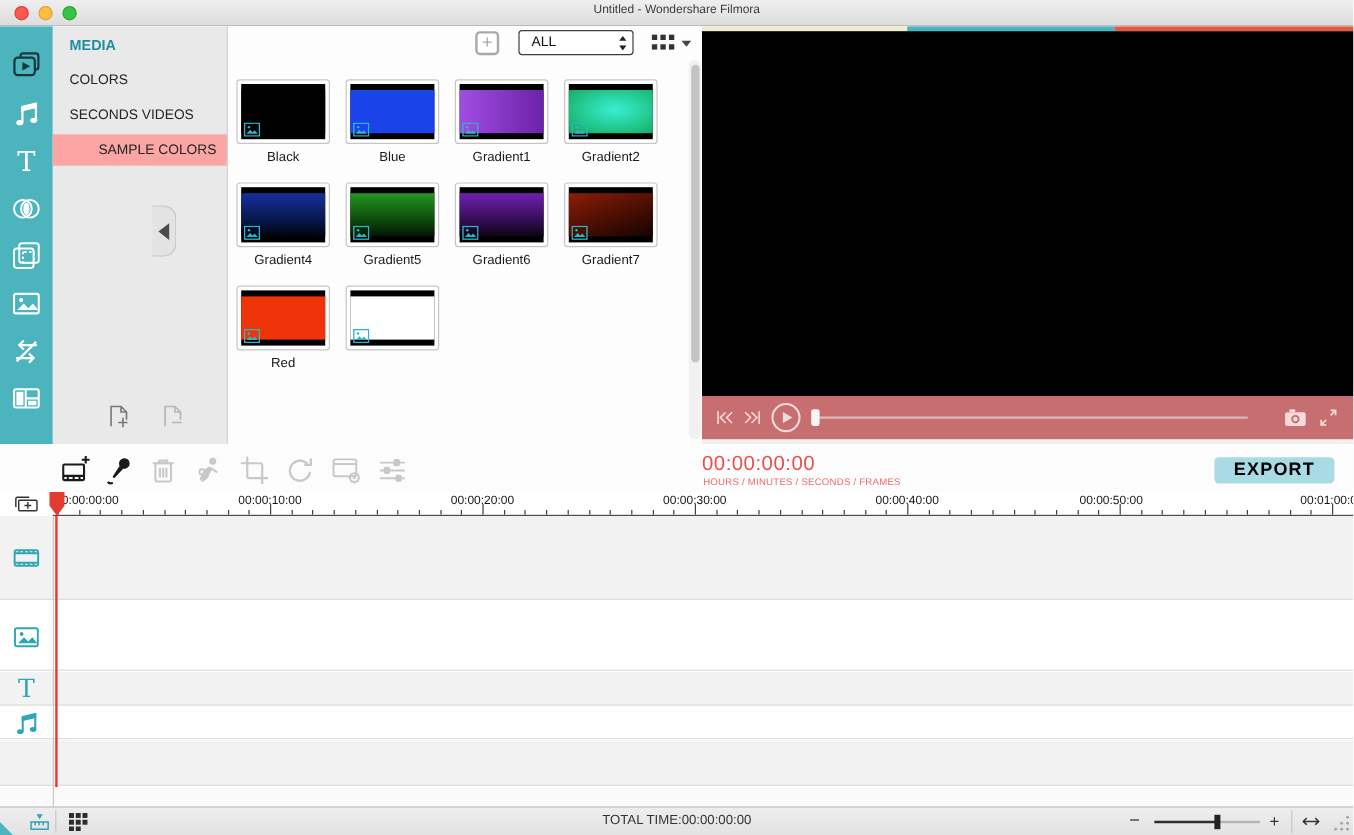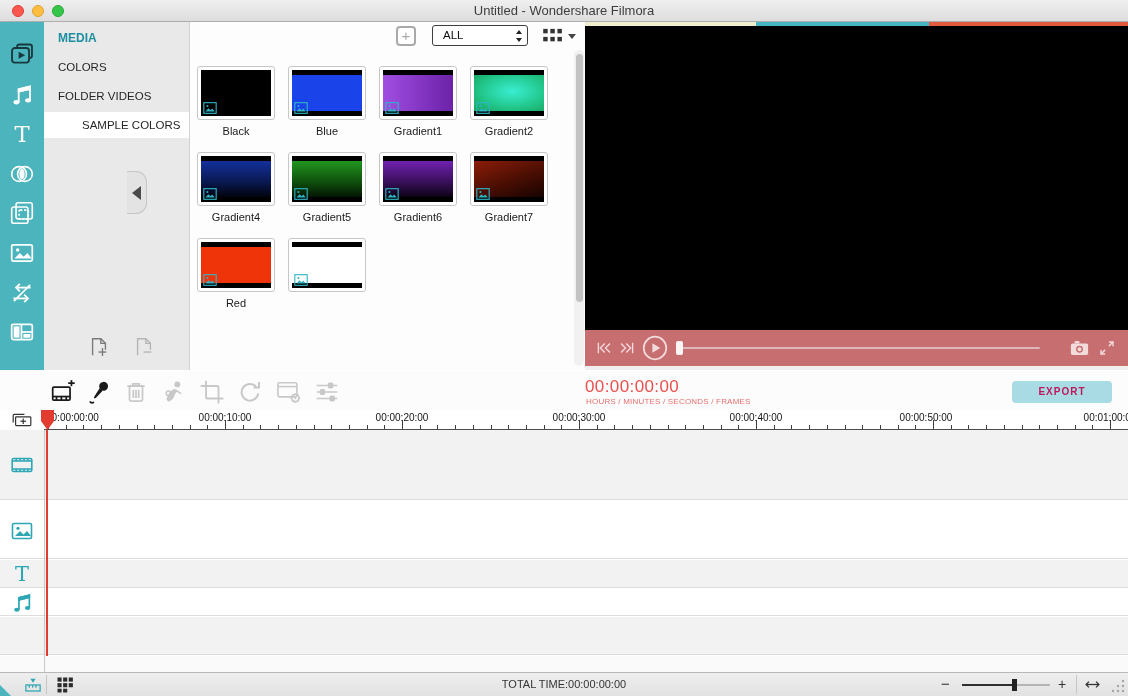--- a/index.html
+++ b/index.html
@@ -7,36 +7,36 @@
        font-family:"Liberation Sans",sans-serif;background:#fff;
        -webkit-font-smoothing:antialiased;}
   #app *{box-sizing:border-box;}
   .icon svg{display:block;width:100%;height:100%;}
 
   
   .titlebar{position:absolute;left:0;top:0;width:1128px;height:22px;
     background:linear-gradient(#efefef,#dddddd);border-bottom:1px solid #adadad;}
   .tl-dot{position:absolute;top:5px;width:12px;height:12px;border-radius:50%;}
   .win-title{position:absolute;left:0;right:0;top:3px;text-align:center;
-    font-size:13px;color:#3d3d3d;}
+    font-size:10px;color:#3d3d3d;}
 
   
   .upper{position:absolute;left:0;top:22px;width:1128px;height:348px;
     border-bottom:1px solid #c2c2c2;background:#fff;}
 
   .activity-bar{position:absolute;left:0;top:0;width:44px;height:348px;background:#4bb4bd;}
   .sb-item{position:absolute;left:9px;width:26px;height:26px;color:#fff;cursor:pointer;}
   .sb-item.active{color:#17393d;}
 
   .media-panel{position:absolute;left:44px;top:0;width:146px;height:348px;
     background:#e9e9e9;border-right:1px solid #d2d2d2;}
   .mp-header{padding:9px 0 6px 14px;font-size:12px;font-weight:bold;color:#1e8fa0;}
   .mp-item{height:26px;line-height:26px;padding-left:14px;font-size:11.5px;
     color:#262626;margin-top:3px;cursor:pointer;}
-  .mp-item.selected{background:#ffffff;padding-left:38px;}
+  .mp-item.selected{background:#fca5a5;padding-left:38px;}
   .mp-actions{position:absolute;left:0;bottom:6px;width:100%;height:30px;}
   .mp-act{position:absolute;top:0;width:22px;height:26px;}
   .collapse-tab{position:absolute;left:127px;top:149px;width:20px;height:43px;
     background:#e3e3e3;border:1px solid #c6c6c6;border-left:none;
     border-radius:0 11px 11px 0;cursor:pointer;}
   .collapse-tab .tri{position:absolute;left:5px;top:14px;width:0;height:0;
     border-top:7px solid transparent;border-bottom:7px solid transparent;
     border-right:9px solid #4a4a4a;}
 
   .grid-panel{position:absolute;left:190px;top:0;width:395px;height:348px;background:#fdfdfd;}
@@ -76,21 +76,21 @@
     background:#fdf4f4;border-radius:2px;cursor:pointer;}
 
   
   .toolbar{position:absolute;left:0;top:371px;width:1128px;height:39px;background:#fcfcfc;}
   .tb-btn{position:absolute;top:8px;width:26px;height:26px;cursor:pointer;}
   .tb-btn.enabled{color:#1a1a1a;}
   .tb-btn.disabled{color:#c8c8c8;cursor:default;}
   .timecode{position:absolute;left:585px;top:6px;font-size:17px;color:#e8504e;letter-spacing:.4px;}
   .timecode-caption{position:absolute;left:586px;top:26px;font-size:8px;color:#e8706e;letter-spacing:.2px;}
   .export-btn{position:absolute;left:1012px;top:10px;width:100px;height:22px;
-    background:#a9dbe5;border-radius:4px;color:#be185d;font-size:10px;font-weight:bold;
+    background:#a9dbe5;border-radius:4px;color:#000000;font-size:15px;font-weight:bold;
     letter-spacing:1px;text-align:center;line-height:22px;cursor:pointer;}
 
   
   .tl-head{position:absolute;left:0;top:410px;width:1128px;height:20px;background:#fff;}
   .add-track-btn{position:absolute;left:11px;top:2px;width:22px;height:16px;color:#333;cursor:pointer;}
   .ruler{position:absolute;left:44px;top:0;width:1084px;height:20px;overflow:hidden;
     border-bottom:1px solid #4d4d4d;cursor:pointer;}
   .ruler .tick{position:absolute;bottom:0;width:1px;background:#3f3f3f;}
   .ruler .lab{position:absolute;top:2px;font-size:10px;color:#141414;white-space:nowrap;}
 
@@ -177,21 +177,21 @@
               <path d="M11.5 12h10"></path>
               <path d="M4.3 6.8h5.4v10.4H4.3z" fill="currentColor" stroke="none"></path>
               <path d="M13.3 13.8h6.4v3.4h-6.4z" fill="currentColor" stroke="none"></path>
             </svg></span></div>
       </div>
 
     <div class="media-panel">
       <div class="mp-header">MEDIA</div>
       <div>
           <div class="mp-item">COLORS</div>
-          <div class="mp-item">FOLDER VIDEOS</div>
+          <div class="mp-item">SECONDS VIDEOS</div>
           <div class="mp-item selected">SAMPLE COLORS</div>
         </div>
       <div class="mp-actions">
           <div class="mp-act" style="left: 44px; color: rgb(122, 122, 122);"><span class="icon"><svg viewBox="0 0 24 24" fill="none" stroke="currentColor" stroke-width="1.5">
                 <path d="M5 21V3h9l5 5v7"></path>
                 <path d="M14 3v5h5"></path>
                 <path d="M11.5 17.5H20"></path>
                 <path d="M15.8 13.2v8.6"></path>
               </svg></span></div>
           <div class="mp-act" style="left: 89px; color: rgb(181, 181, 181);"><span class="icon"><svg viewBox="0 0 24 24" fill="none" stroke="currentColor" stroke-width="1.5">

